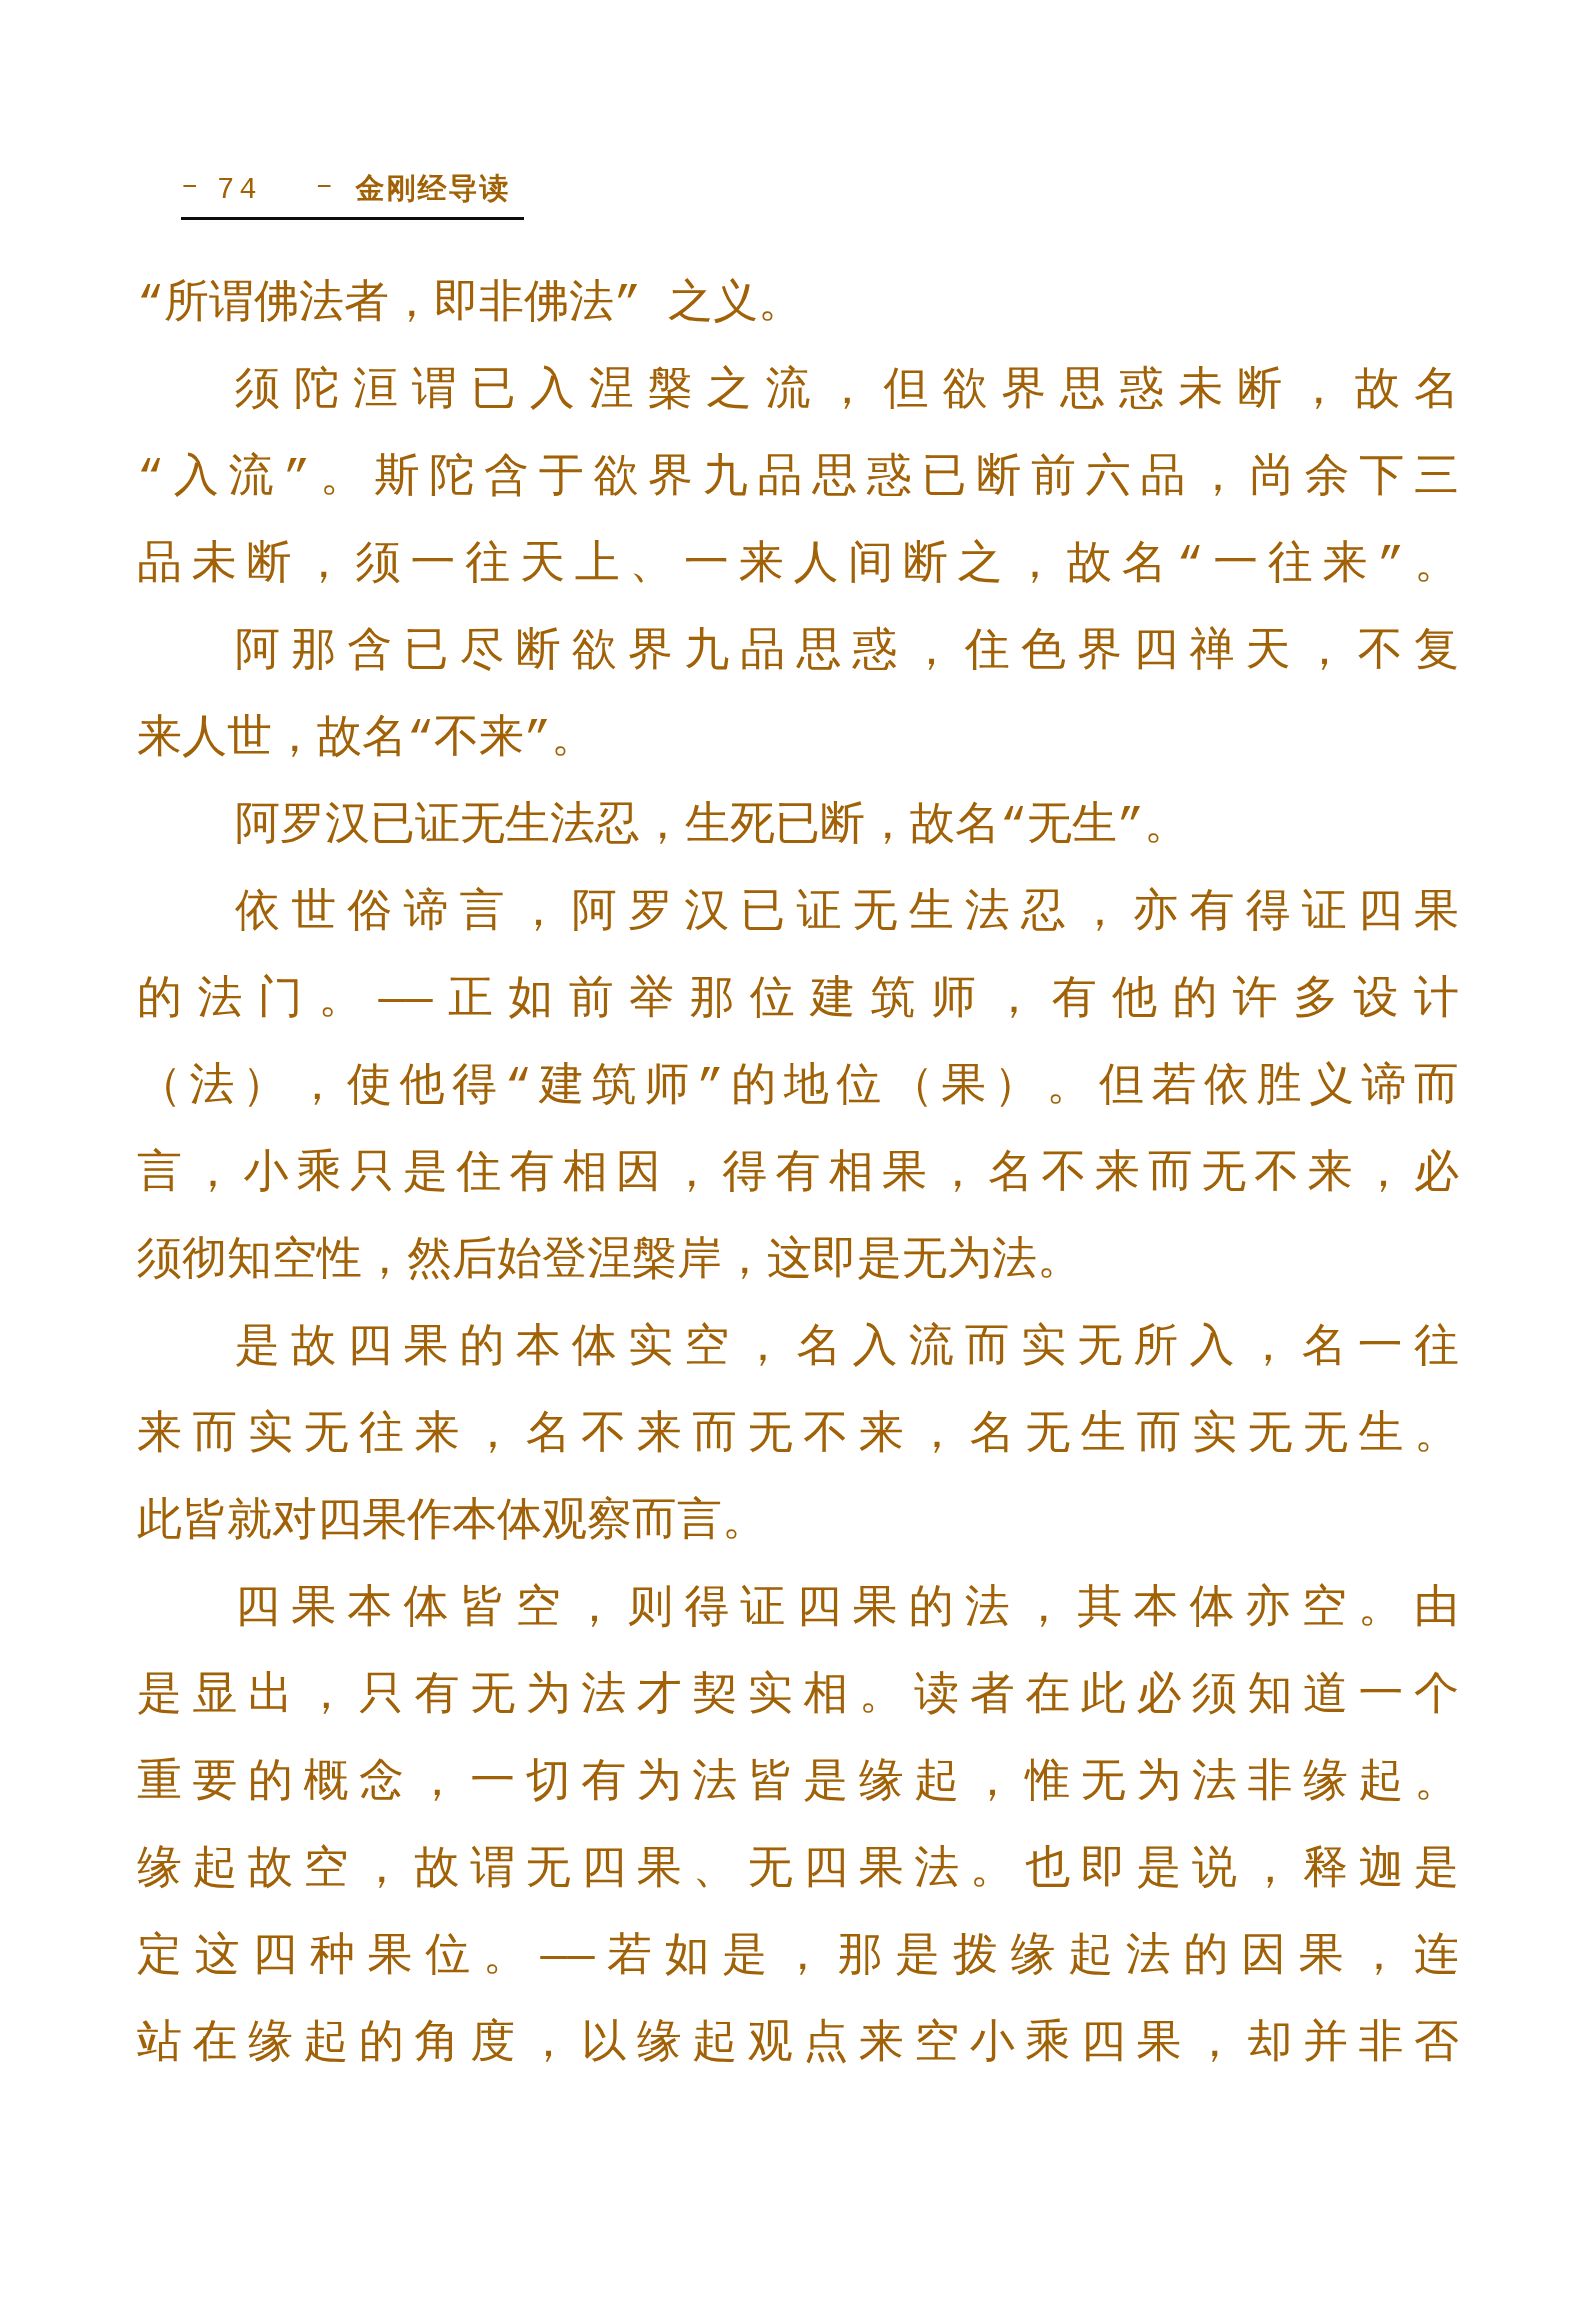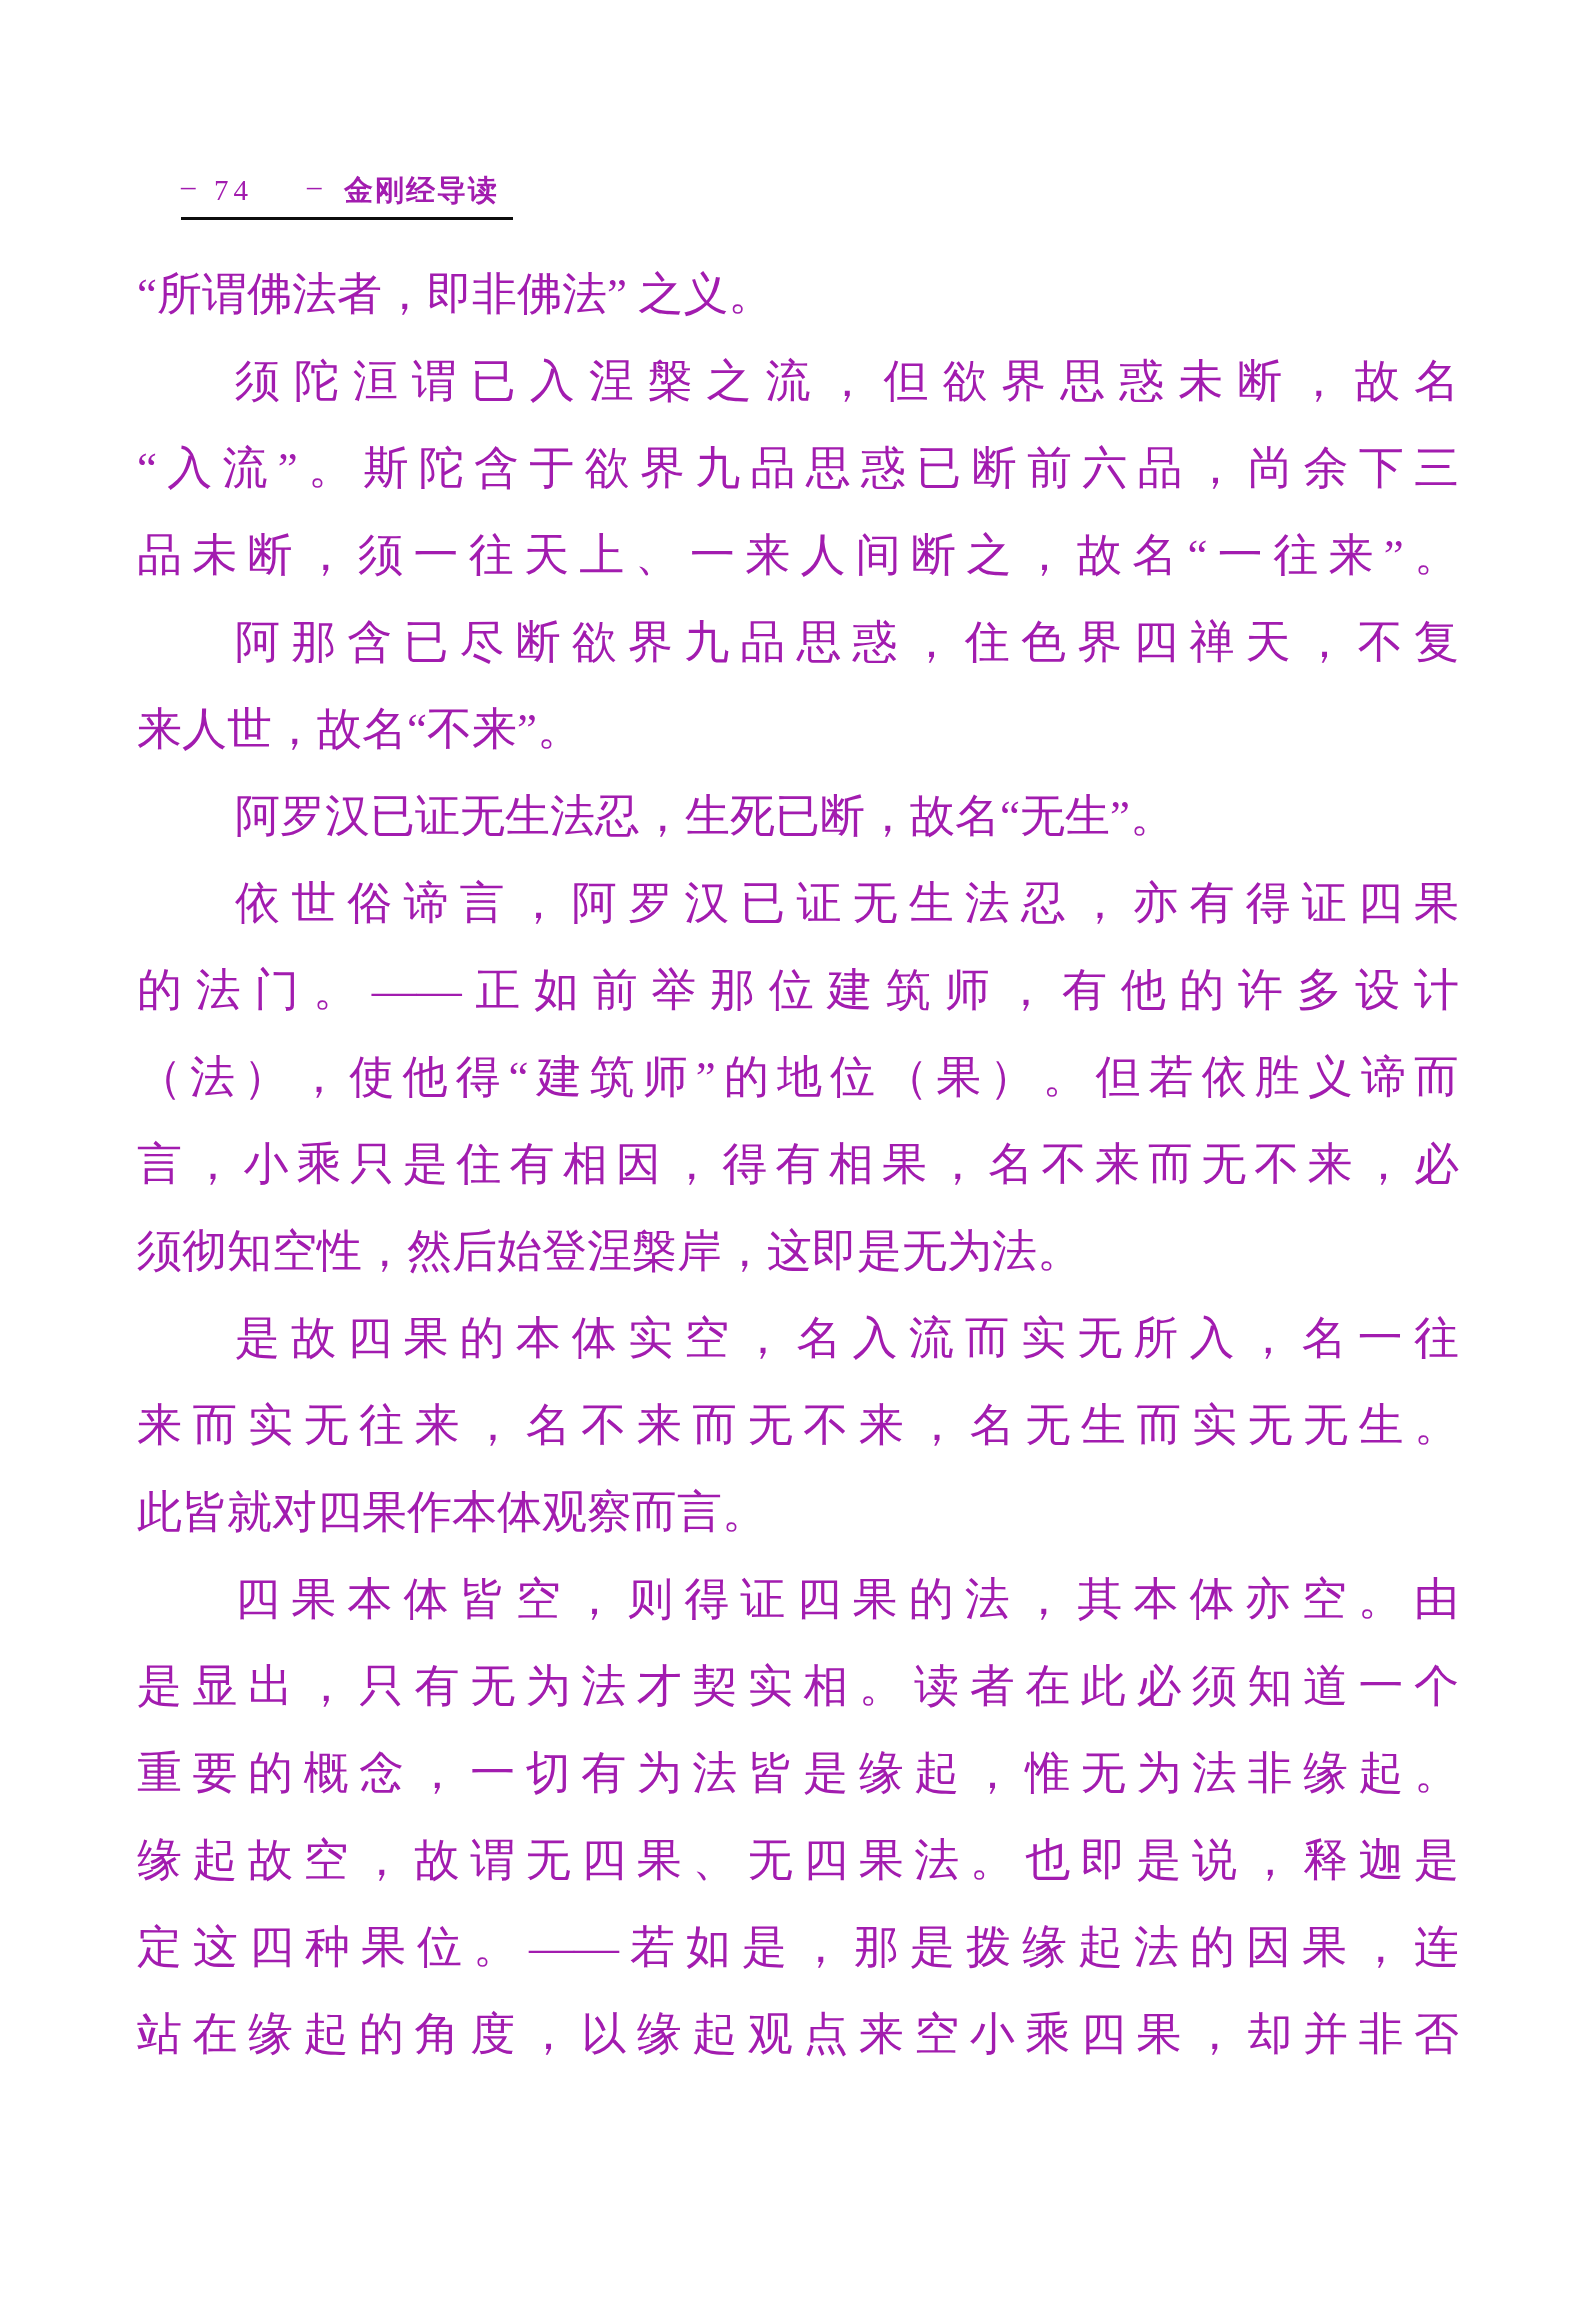--- a/index.html
+++ b/index.html
@@ -6,22 +6,23 @@
   html, body { width: 1592px; }
   body {
     background: #ffffff;
     font-family: "Liberation Serif", "DejaVu Serif", serif;
   }
   .page {
     position: relative;
     width: 1592px;
     height: 2309px;
     background: #ffffff;
-    color: #a21caf;
+    color: #a16207;
     overflow: hidden;
+    font-family: Liberation Mono, monospace;
   }
   
   .page-header {
     position: absolute;
     left: 181px;
     top: 176px;
     display: inline-block;
     border-bottom: 3.9px solid #0d0d0d;
     padding: 0 13.7px 11.7px 0;
     font-size: 29px;
@@ -29,21 +30,21 @@
     white-space: nowrap;
     letter-spacing: 1px;
   }
   .hdr-dash { display: inline-block; transform: translateY(-3.9px); }
   .hdr-num  { margin-left: 17.6px; margin-right: 54px; letter-spacing: 4.9px; }
   .hdr-title { margin-left: 21.5px; font-weight: 700; letter-spacing: 2px; }
   
   .body-text {
     position: absolute;
     left: 137px;
-    top: 251px;
+    top: 261px;
     width: 1322px;
   }
   .line {
     height: 87px;
     line-height: 87px;
     font-size: 45px;
     text-align: left;
   }
   .line.fill {
     text-align: justify;

